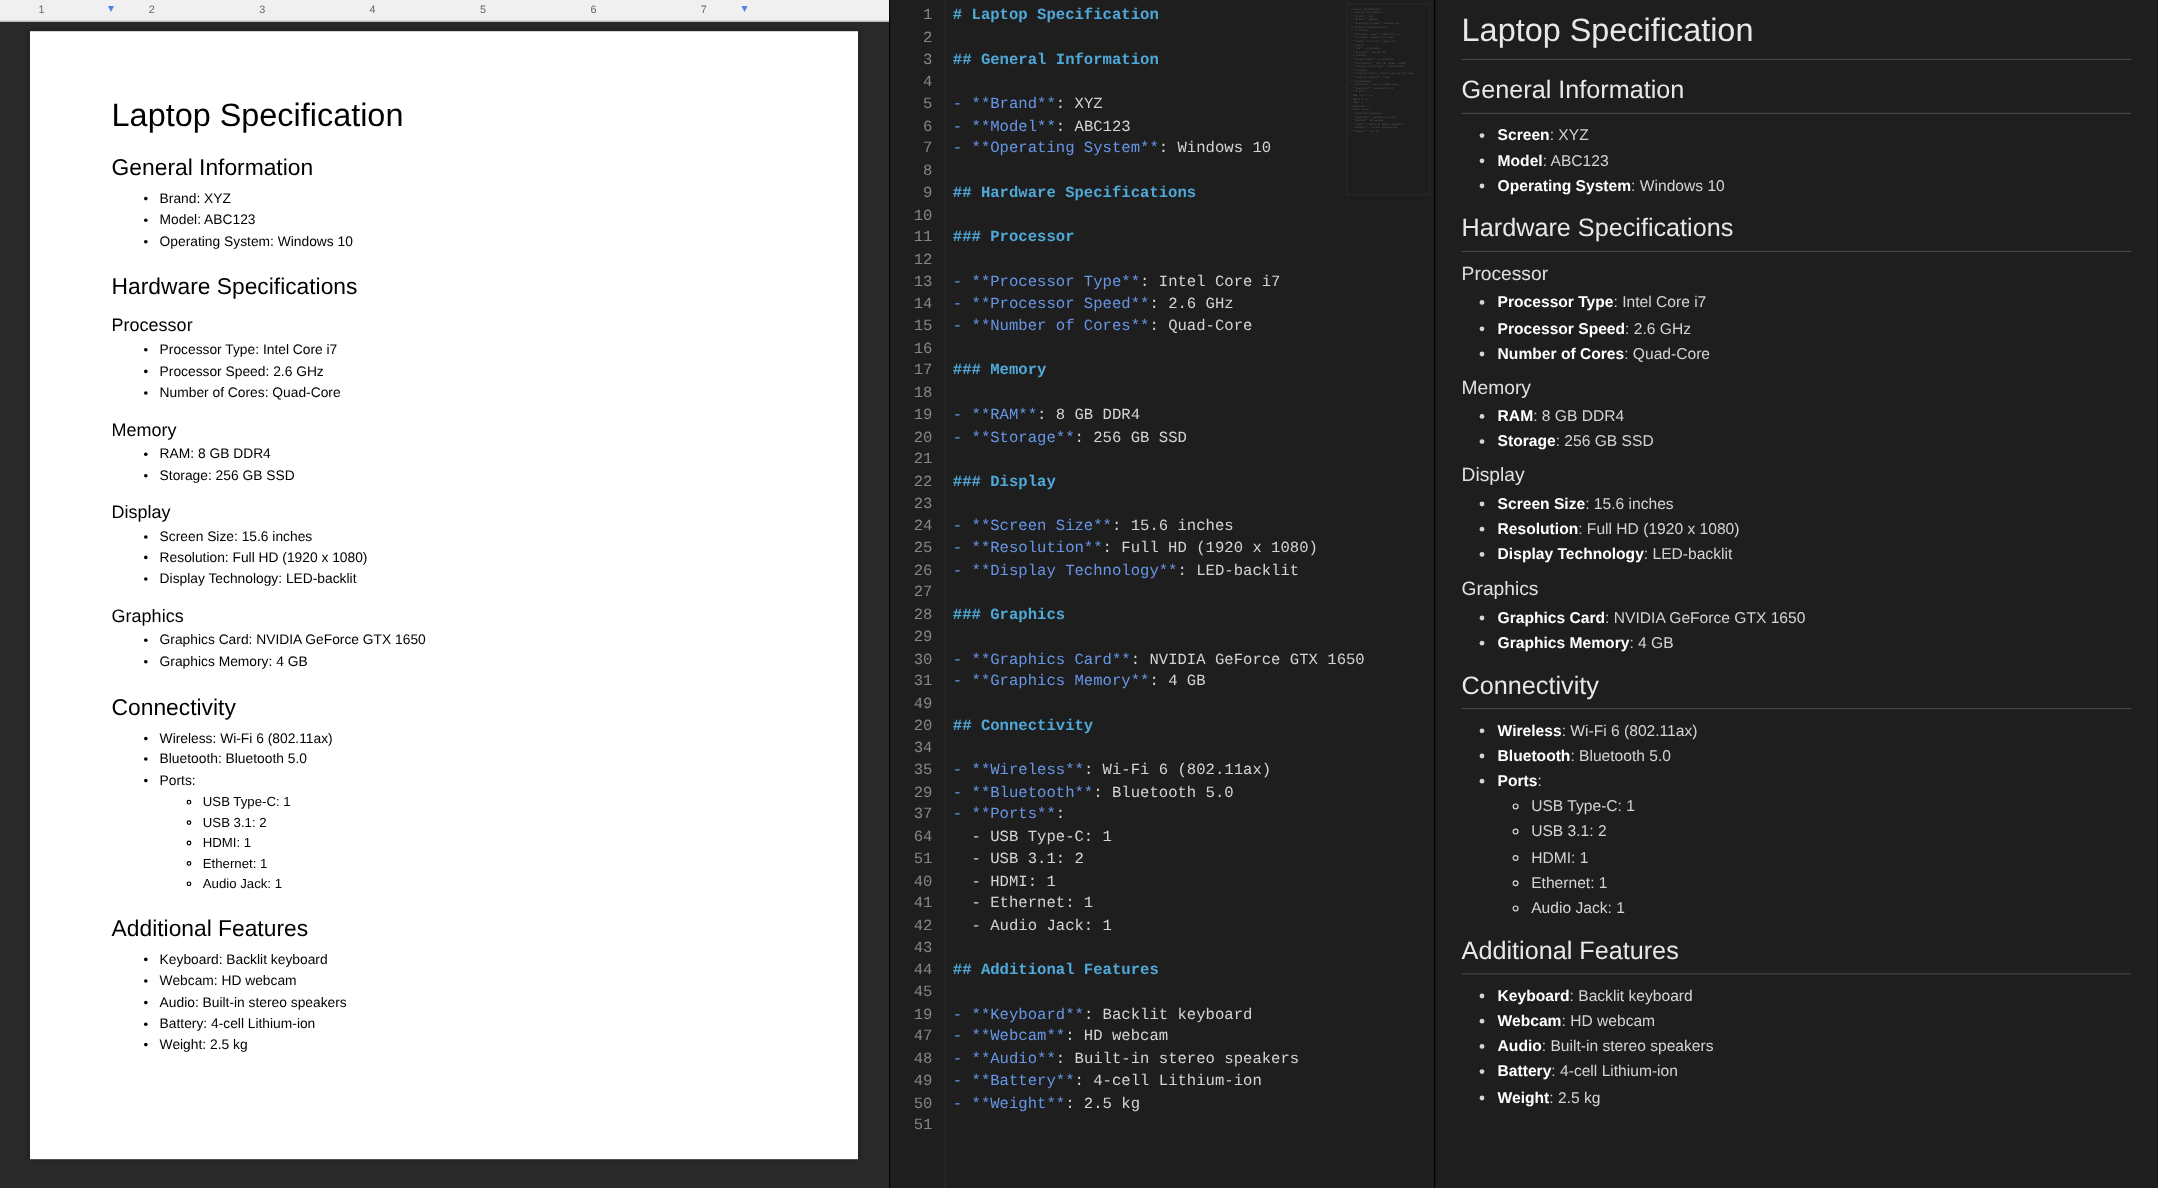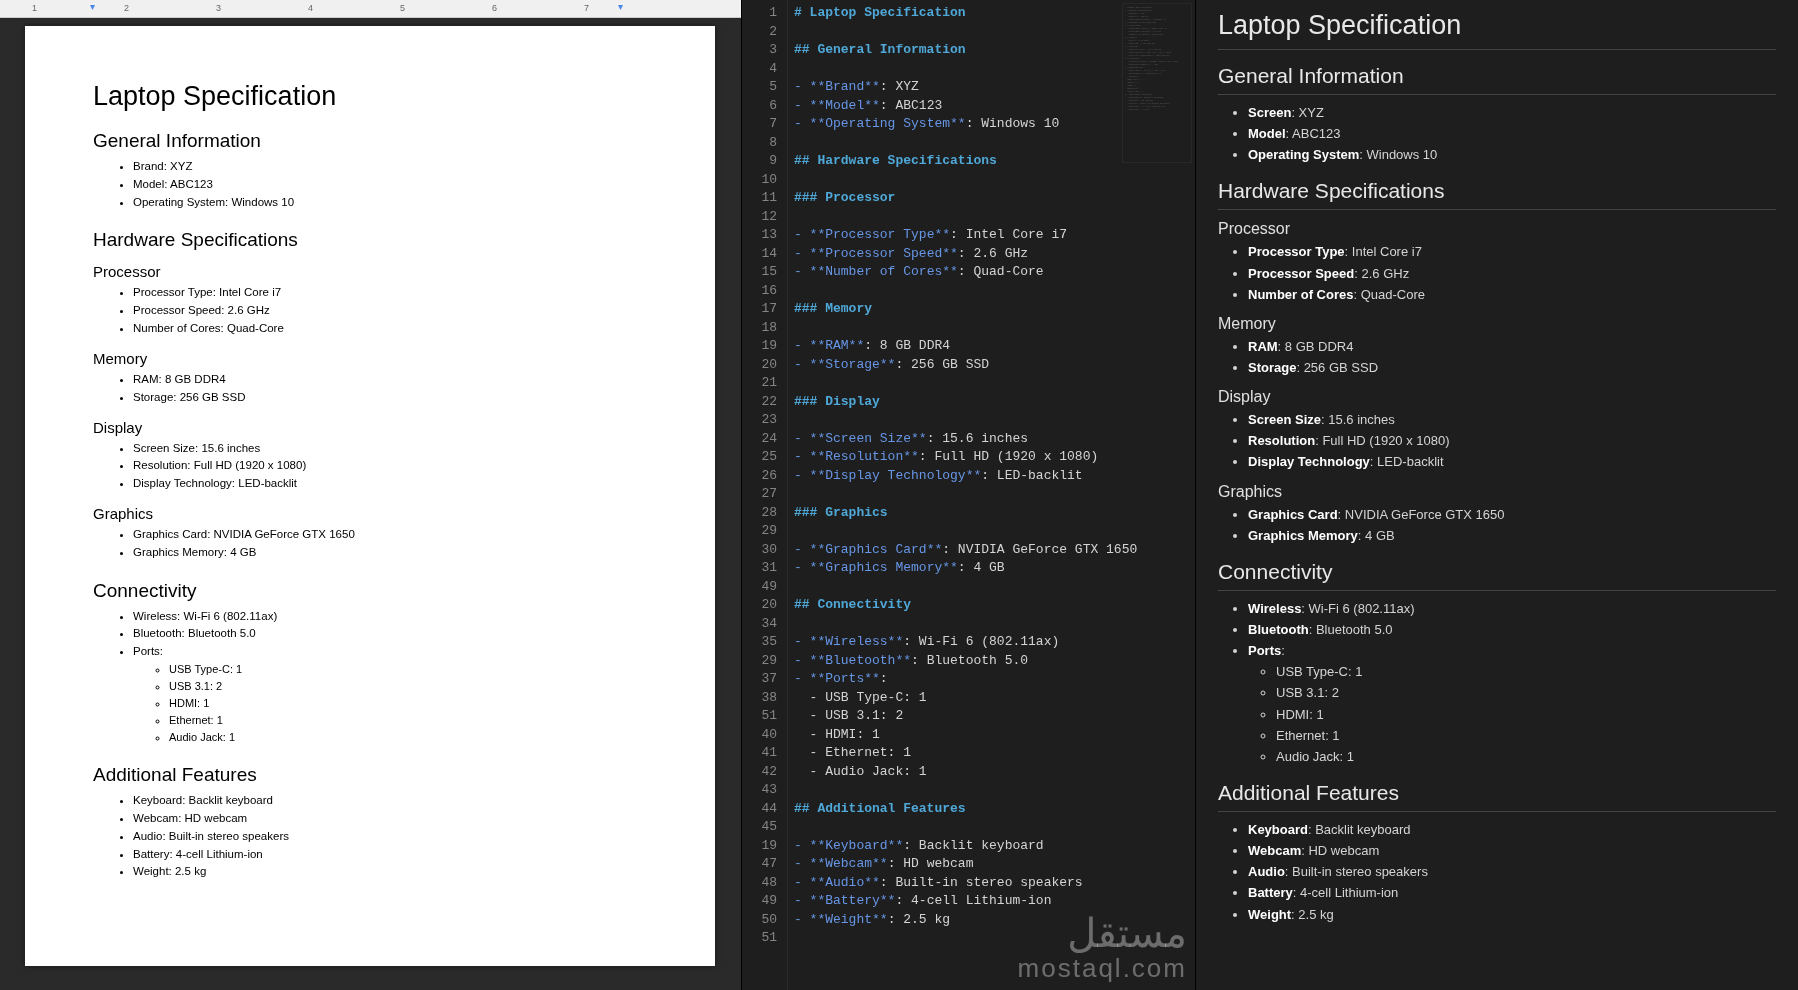--- a/index.html
+++ b/index.html
@@ -252,21 +252,21 @@
       <div>28</div>
       <div>29</div>
       <div>30</div>
       <div>31</div>
       <div>49</div>
       <div>20</div>
       <div>34</div>
       <div>35</div>
       <div>29</div>
       <div>37</div>
-      <div>38</div>
+      <div>64</div>
       <div>51</div>
       <div>40</div>
       <div>41</div>
       <div>42</div>
       <div>43</div>
       <div>44</div>
       <div>45</div>
       <div>19</div>
       <div>47</div>
       <div>48</div>
@@ -321,24 +321,20 @@
       <div></div>
       <div>## Additional Features</div>
       <div></div>
       <div>- **Keyboard**: Backlit keyboard</div>
       <div>- **Webcam**: HD webcam</div>
       <div>- **Audio**: Built-in stereo speakers</div>
       <div>- **Battery**: 4-cell Lithium-ion</div>
       <div>- **Weight**: 2.5 kg</div>
       <div></div>
     </div>
-  <div class="watermark">
-    <div class="ar">مستقل</div>
-    <div>mostaql.com</div>
-  </div>
 </div>
 
 <div class="preview-pane">
   <h1>Laptop Specification</h1>
   <div id="preview-body">
       <h2>General Information</h2>
       <ul>
         <li><b>Screen</b><span>: XYZ</span></li>
         <li><b>Model</b><span>: ABC123</span></li>
         <li><b>Operating System</b><span>: Windows 10</span></li>

